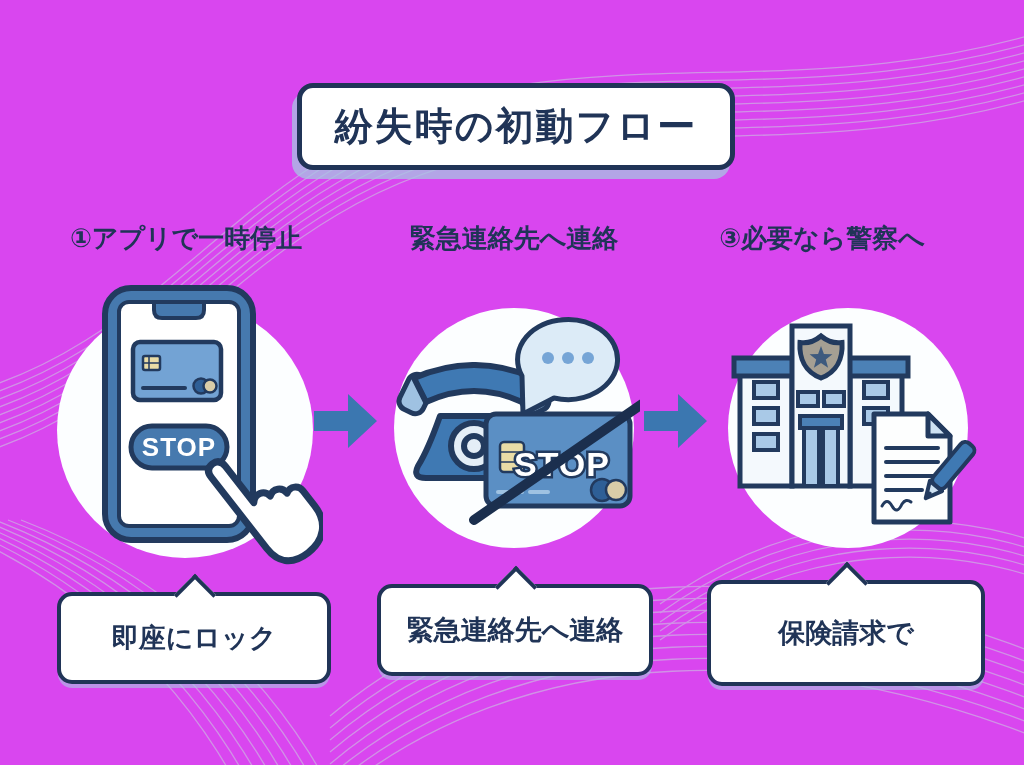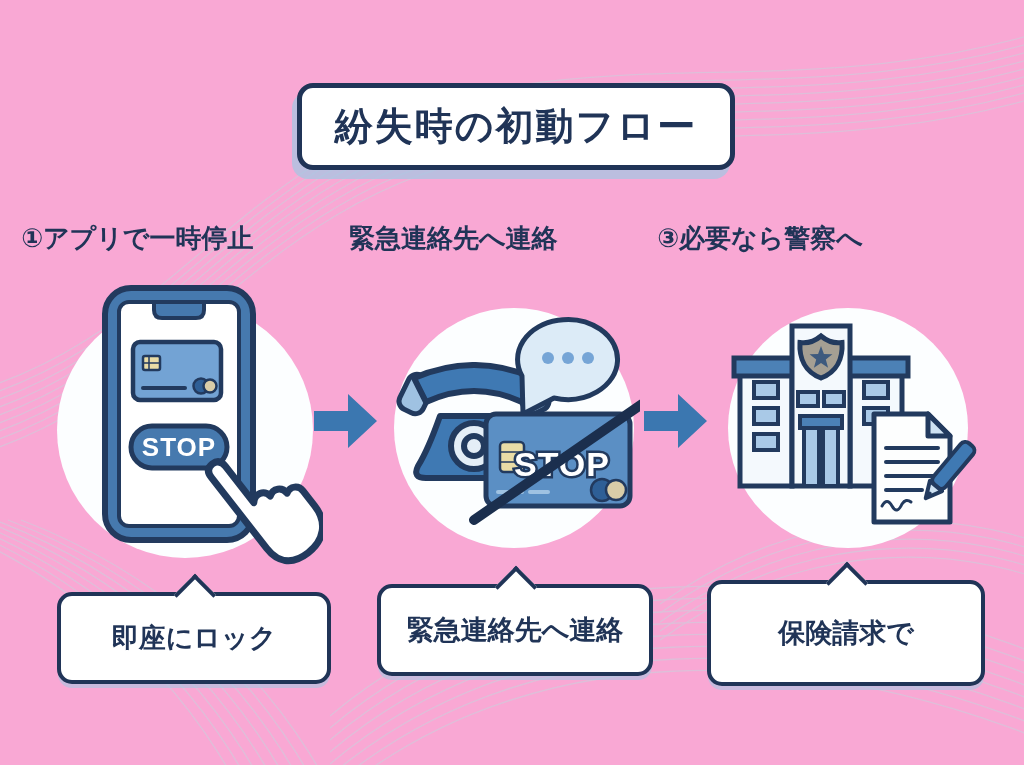--- a/index.html
+++ b/index.html
@@ -1,32 +1,32 @@
 <!DOCTYPE html>
 <html><head>
 <meta charset="utf-8">
 <style>
   html,body{margin:0;padding:0;}
   .canvas{
     position:relative; width:1024px; height:765px; overflow:hidden;
-    background:#f9a8d4;
+    background:#d946ef;
     font-family:"Liberation Sans","DejaVu Sans",sans-serif;
   }
   .waves{position:absolute;left:0;top:0;width:1024px;height:765px;pointer-events:none;}
 
   .title-box{
     position:absolute; left:297px; top:83px; width:428px; height:77px;
     background:#ffffff; border:5px solid #203457; border-radius:16px;
     box-shadow:-5px 9px 0 0 rgba(166,198,227,.75);
     display:flex; align-items:center; justify-content:center;
   }
   .title-text{font-size:38px; font-weight:bold; color:#203457; letter-spacing:2px; white-space:nowrap;}
 
   .heading{
-    position:absolute; top:221px; width:330px; text-align:left;
+    position:absolute; top:221px; width:330px; text-align:center;
     font-size:26px; font-weight:bold; color:#203457; line-height:35px; white-space:nowrap;
   }
   .heading.h1{left:21px;}
   .heading.h2{left:349px;}
   .heading.h3{left:657px;}
 
   .circle{position:absolute; background:#fcfeff; border-radius:50%;}
   .circle.c1{left:57px; top:302px; width:256px; height:256px;}
   .circle.c2{left:394px; top:308px; width:240px; height:240px;}
   .circle.c3{left:728px; top:308px; width:240px; height:240px;}

